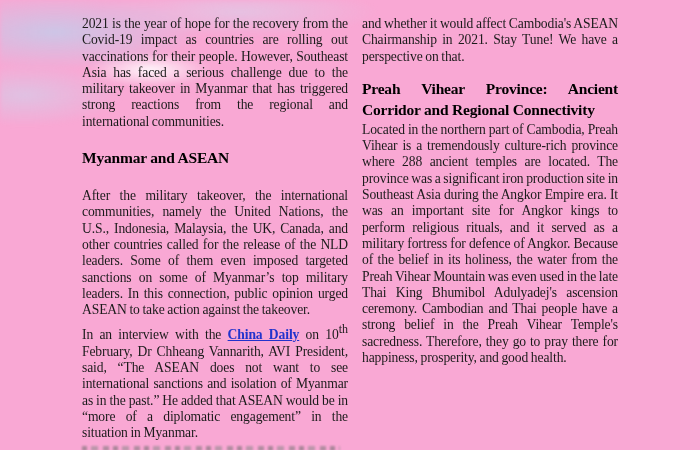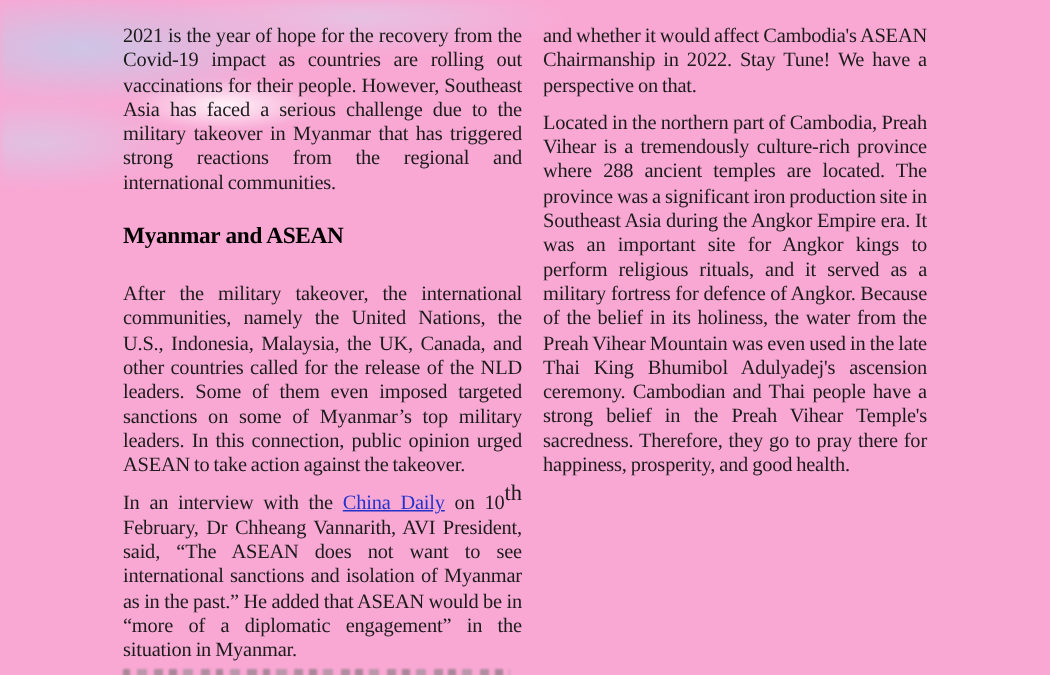--- a/index.html
+++ b/index.html
@@ -32,22 +32,22 @@
     text-align:justify;
     color:var(--text, #1b1b1b);
   }
   p.body-text + p.body-text { margin-top:9px; }
   h2.section-heading {
     font-size:15.5px; line-height:21px; font-weight:bold;
     letter-spacing:-0.2px; color:var(--heading, #000000);
   }
   .col-left  h2.section-heading { margin:17px 0 20px 0; }
   .col-right h2.section-heading { margin:13px 0 2px 0; text-align:justify; }
-  a.doc-link { color:var(--link, #2233cc); text-decoration:underline; cursor:pointer; }
-  sup.ordinal { font-size:15px; line-height:0; vertical-align:super; letter-spacing:0; }
+  a.doc-link { color:var(--link, #2233cc); text-decoration:underline; cursor:pointer;font-weight:bold; }
+  sup.ordinal { font-size:12px; line-height:0; vertical-align:super; letter-spacing:0; }
   .clipped-remnant {
     margin-top:4px; height:5px; width:97%;
     opacity:0.55; filter:blur(0.8px);
     background:repeating-linear-gradient(90deg,
       #6b6b6b 0 5px, transparent 5px 9px,
       #8a8a8a 9px 16px, transparent 16px 21px,
       #777777 21px 27px, transparent 27px 31px);
   }
 </style>
 </head>
@@ -63,20 +63,21 @@
     <h2 class="section-heading">Myanmar and ASEAN</h2>
 
     <p class="body-text">After the military takeover, the international communities, namely the United Nations, the U.S., Indonesia, Malaysia, the UK, Canada, and other countries called for the release of the NLD leaders. Some of them even imposed targeted sanctions on some of Myanmar’s top military leaders. In this connection, public opinion urged ASEAN to take action against the takeover.</p>
 
     <p class="body-text"><span>In an interview with the </span><a class="doc-link" href="#">China Daily</a><span> on 10</span><sup class="ordinal">th</sup><span> February, Dr Chheang Vannarith, AVI President, said, “The ASEAN does not want to see international sanctions and isolation of Myanmar as in the past.” He added that ASEAN would be in “more of a diplomatic engagement” in the situation in Myanmar.</span></p>
 
     <div class="clipped-remnant"></div>
   </div>
 
   <div class="col col-right">
-    <p class="body-text">and whether it would affect Cambodia's ASEAN Chairmanship in 2022. Stay Tune! We have a perspective on that.</p>
+    <p class="body-text">and whether it would affect Cambodia's ASEAN Chairmanship in 2021. Stay Tune! We have a perspective on that.</p>
 
+    <h2 class="section-heading">Preah Vihear Province: Ancient Corridor and Regional Connectivity</h2>
 
     <p class="body-text">Located in the northern part of Cambodia, Preah Vihear is a tremendously culture-rich province where 288 ancient temples are located. The province was a significant iron production site in Southeast Asia during the Angkor Empire era. It was an important site for Angkor kings to perform religious rituals, and it served as a military fortress for defence of Angkor. Because of the belief in its holiness, the water from the Preah Vihear Mountain was even used in the late Thai King Bhumibol Adulyadej's ascension ceremony. Cambodian and Thai people have a strong belief in the Preah Vihear Temple's sacredness. Therefore, they go to pray there for happiness, prosperity, and good health.</p>
 
   </div>
 
 </div>
 
 </body></html>

